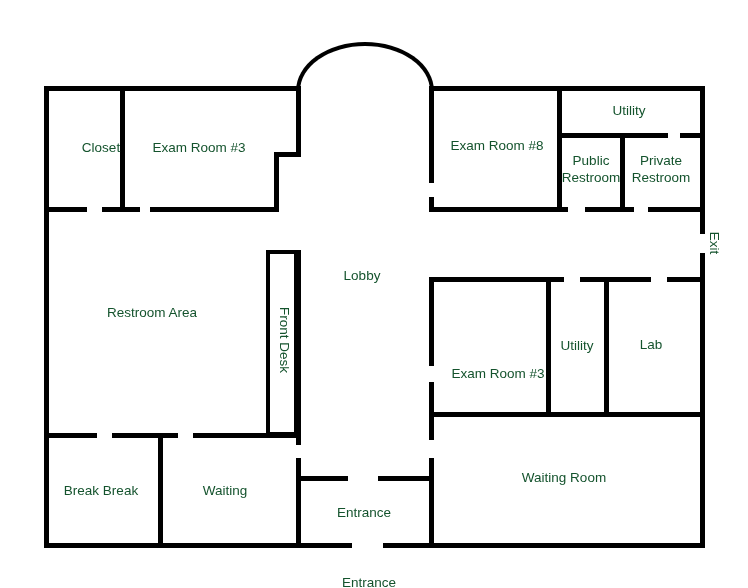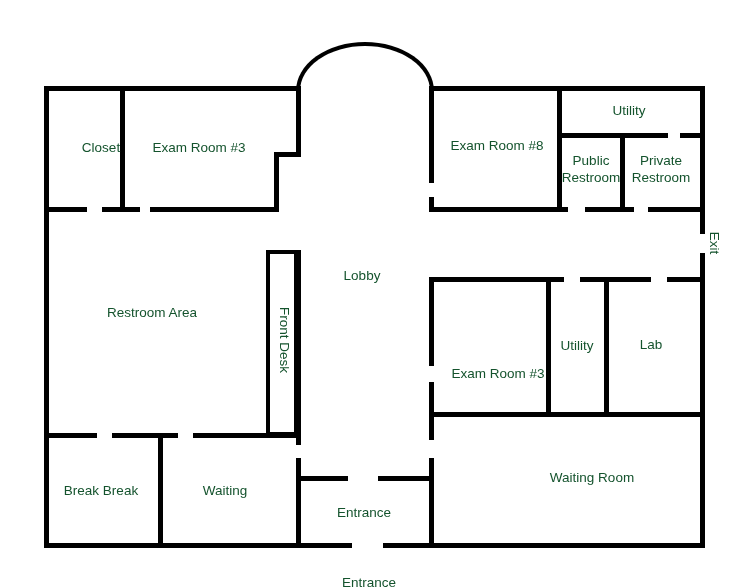--- a/index.html
+++ b/index.html
@@ -132,17 +132,17 @@
   <div class="lbl two" style="left:591px; top:170px;">Public Restroom</div>
   <div class="lbl vlbl" style="left:714px; top:243px;">Exit</div>
   <div class="lbl" style="left:362px; top:276px;">Lobby</div>
   <div class="lbl" style="left:152px; top:313px;">Restroom Area</div>
   <div class="lbl vlbl" style="left:284px; top:340px;">Front Desk</div>
   <div class="lbl" style="left:498px; top:346px;margin-top:28px;">Exam Room #3</div>
   <div class="lbl" style="left:577px; top:346px;">Utility</div>
   <div class="lbl" style="left:651px; top:345px;">Lab</div>
   <div class="lbl" style="left:101px; top:491px;">Break Break</div>
   <div class="lbl" style="left:225px; top:491px;">Waiting</div>
-  <div class="lbl" style="left:592px; top:478px;">Waiting Room</div>
+  <div class="lbl" style="left:564px; top:478px;">Waiting Room</div>
   <div class="lbl" style="left:364px; top:513px;">Entrance</div>
   <div class="lbl" style="left:369px; top:583px;">Entrance</div>
 
 </div>
 
 </body></html>

